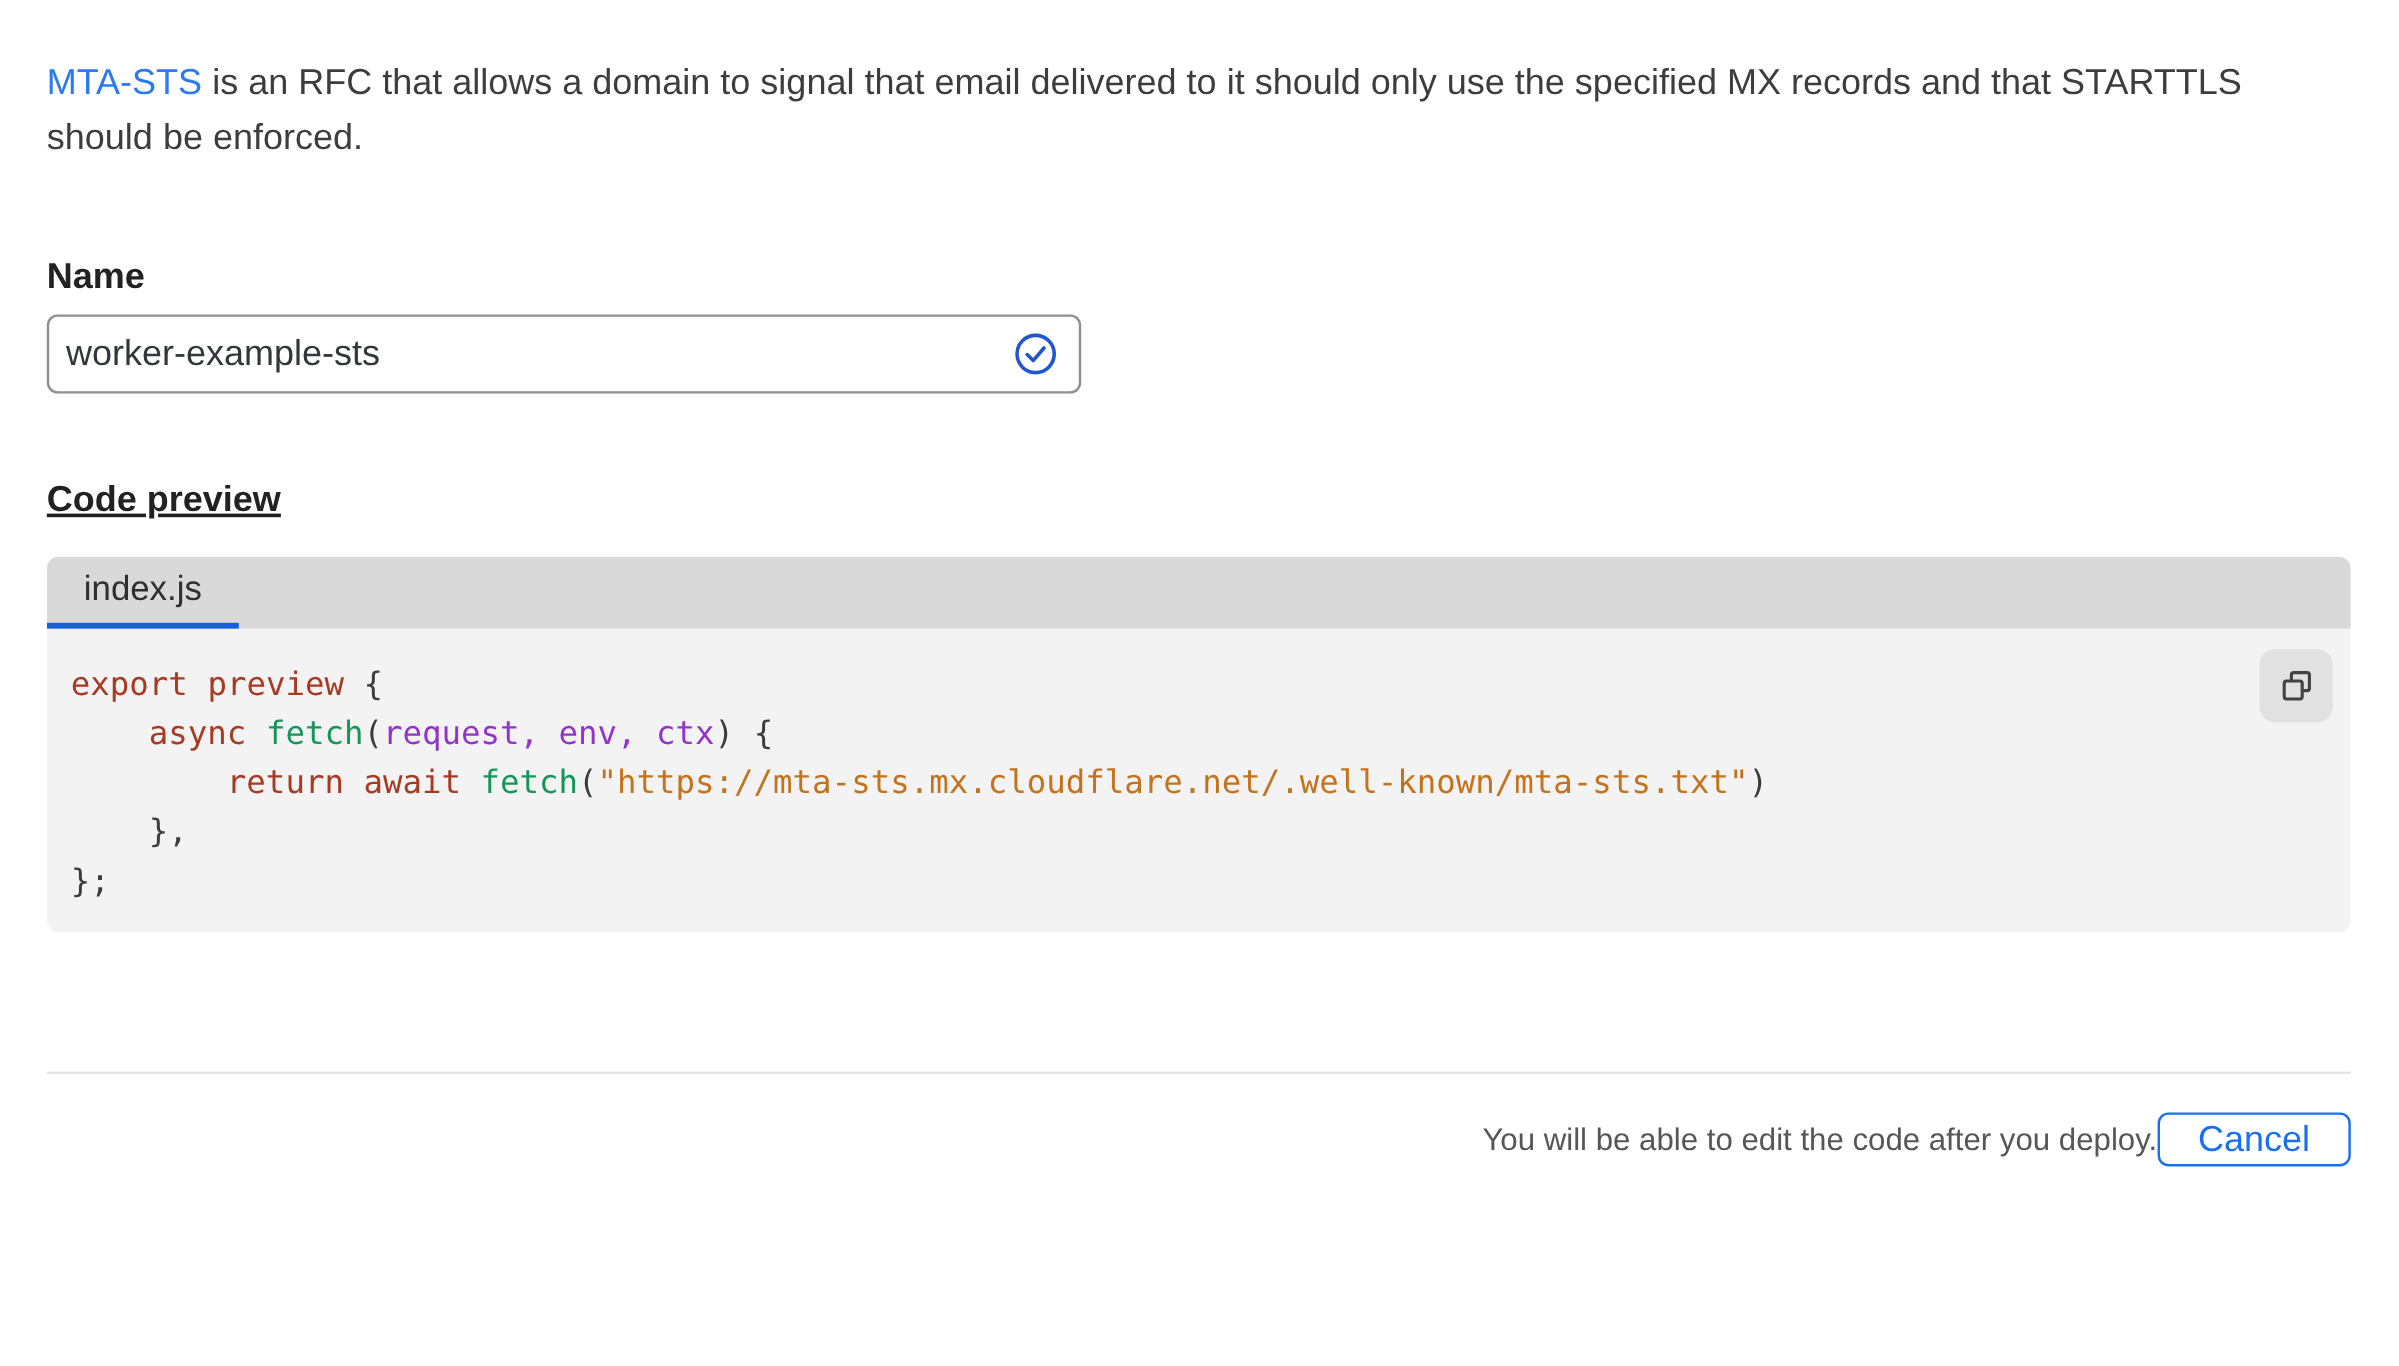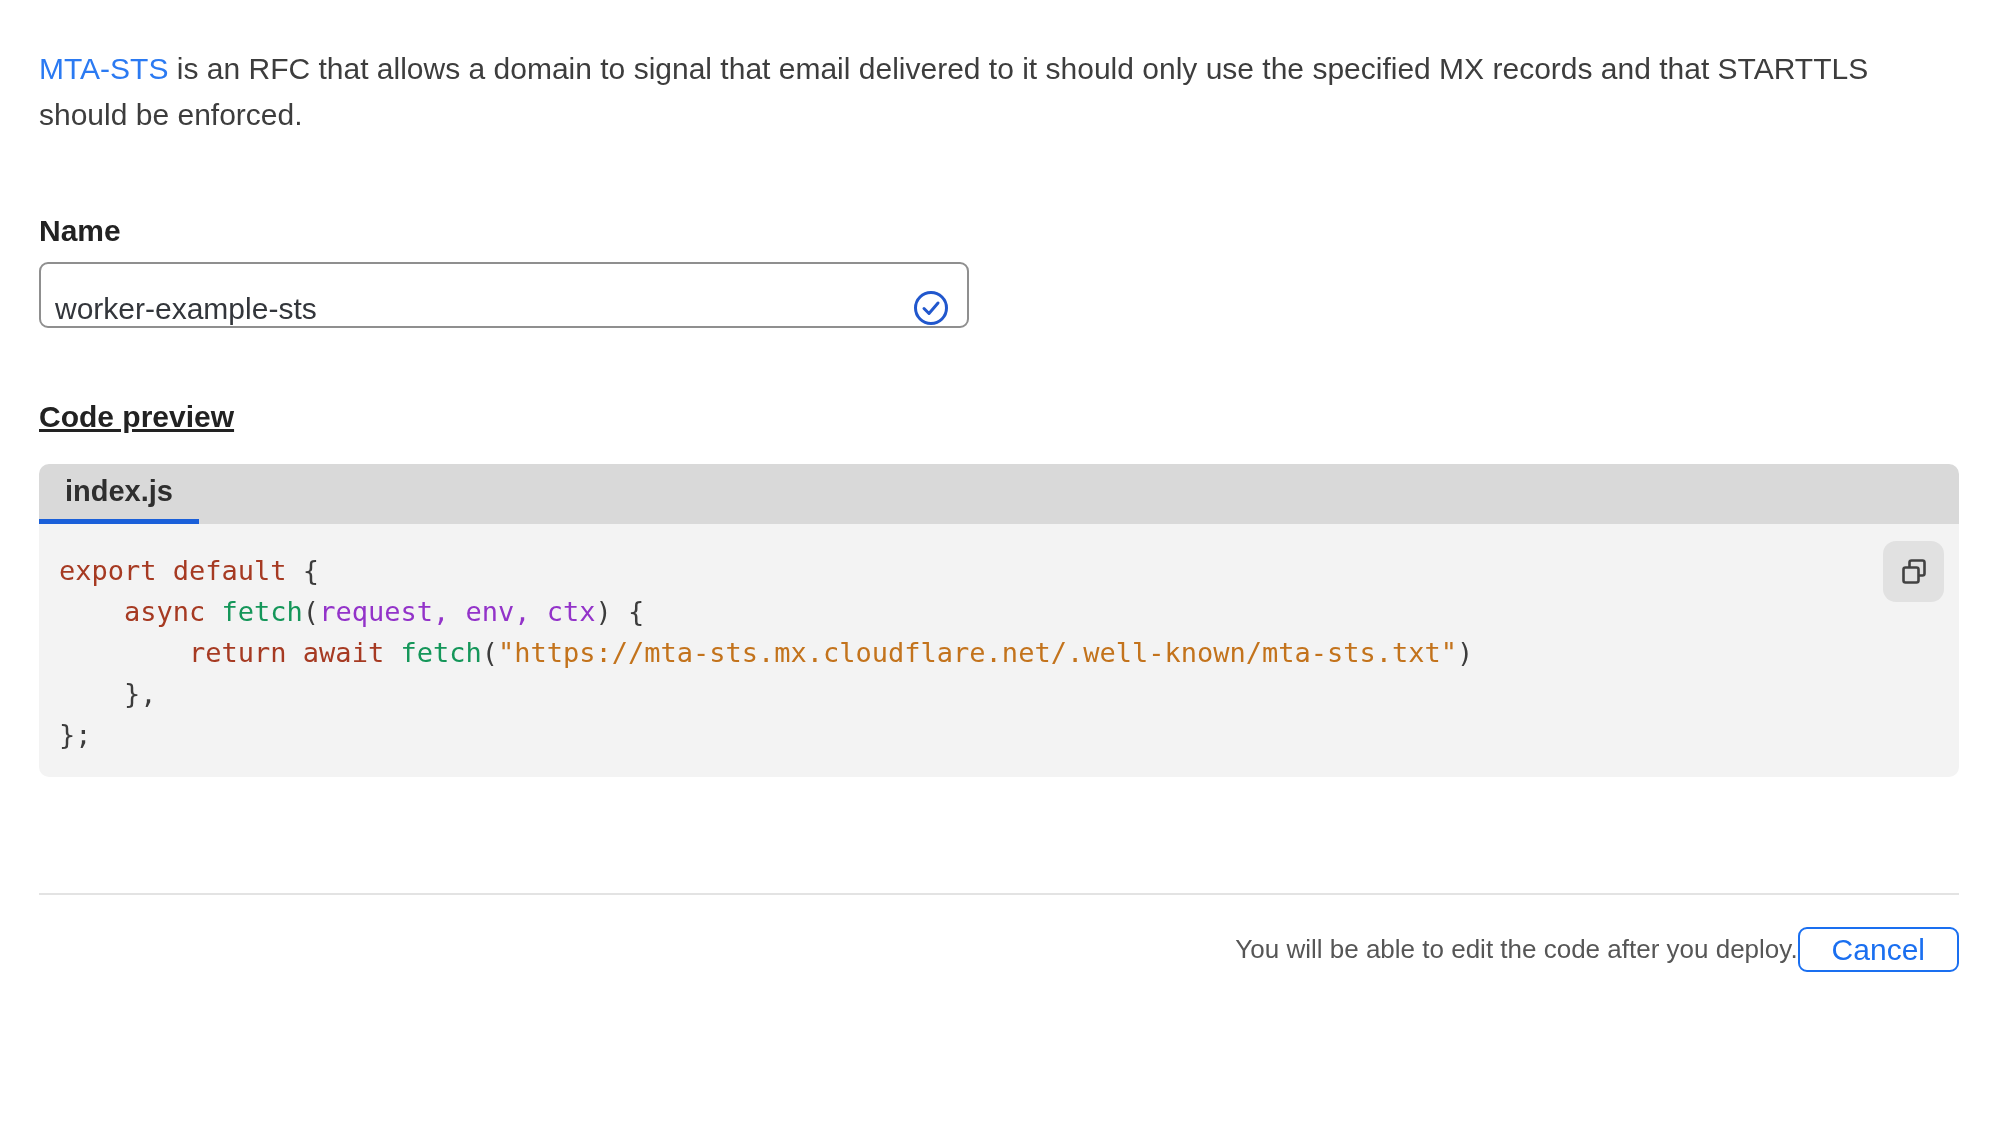--- a/index.html
+++ b/index.html
@@ -46,26 +46,26 @@
     text-align:center;
   }
   .field-label{
     margin-top:76px;
     font-size:30px;
     font-weight:700;
     color:#222222;
   }
   .input-wrap{
     margin-top:14px;
-    width:930px;
+    width:862px;
     height:66px;
     border:2px solid #8f8f8f;
     border-radius:9px;
     display:flex;
-    align-items:flex-end;
+    align-items:center;
     padding:0 18px 0 14px;
     background:#ffffff;
   }
   .input-wrap input{
     flex:1;
     border:none;
     outline:none;
     font-family:"Liberation Sans",sans-serif;
     font-size:30px;
     color:#33363b;
@@ -94,21 +94,21 @@
     background:#d9d9d9;
     display:flex;
     align-items:stretch;
   }
   .tab{
     min-width:160px;
     display:flex;
     align-items:center;
     justify-content:center;
     font-size:29px;
-    font-weight:700;
+    font-weight:400;
     color:#2f2f2f;
     border-bottom:5px solid var(--tab-underline);
     cursor:pointer;
   }
   .code-area{
     position:relative;
     background:#f3f3f3;
     padding:26px 90px 22px 20px;
   }
   .code-area pre{
@@ -197,21 +197,21 @@
     </svg>
   </div>
 
   <div class="section-label">Code preview</div>
 
   <div class="code-card">
     <div class="tabbar">
       <div class="tab">index.js</div>
     </div>
     <div class="code-area">
-      <pre id="code-pre"><span class="tok-kw">export</span><span class="tok-pu"> </span><span class="tok-kw">default</span><span class="tok-pu"> {</span>
+      <pre id="code-pre"><span class="tok-kw">export</span><span class="tok-pu"> </span><span class="tok-kw">preview</span><span class="tok-pu"> {</span>
 <span class="tok-pu">    </span><span class="tok-kw">async</span><span class="tok-pu"> </span><span class="tok-fn">fetch</span><span class="tok-pu">(</span><span class="tok-pa">request</span><span class="tok-pa">, </span><span class="tok-pa">env</span><span class="tok-pa">, </span><span class="tok-pa">ctx</span><span class="tok-pu">) {</span>
 <span class="tok-pu">        </span><span class="tok-kw">return</span><span class="tok-pu"> </span><span class="tok-kw">await</span><span class="tok-pu"> </span><span class="tok-fn">fetch</span><span class="tok-pu">(</span><span class="tok-st">"https://mta-sts.mx.cloudflare.net/.well-known/mta-sts.txt"</span><span class="tok-pu">)</span>
 <span class="tok-pu">    },</span>
 <span class="tok-pu">};</span>
 </pre>
       <button class="copy-btn">
         <svg width="30" height="30" viewBox="0 0 30 30">
           <rect x="10.5" y="3.5" width="15" height="15" rx="2" fill="none" stroke="#424242" stroke-width="2.6"></rect>
           <rect x="4.5" y="10.5" width="15" height="15" rx="2" fill="#e1e1e1" stroke="#424242" stroke-width="2.6"></rect>
         </svg>

